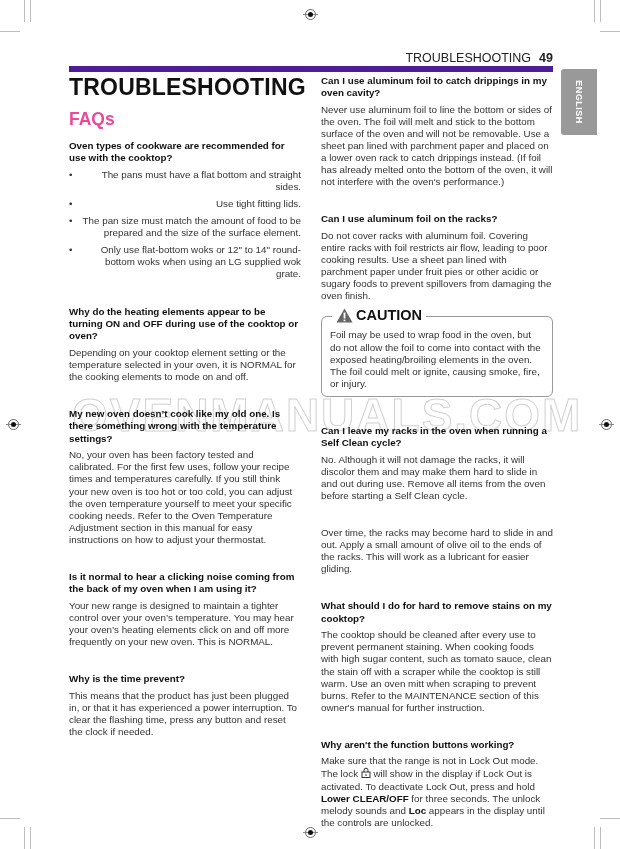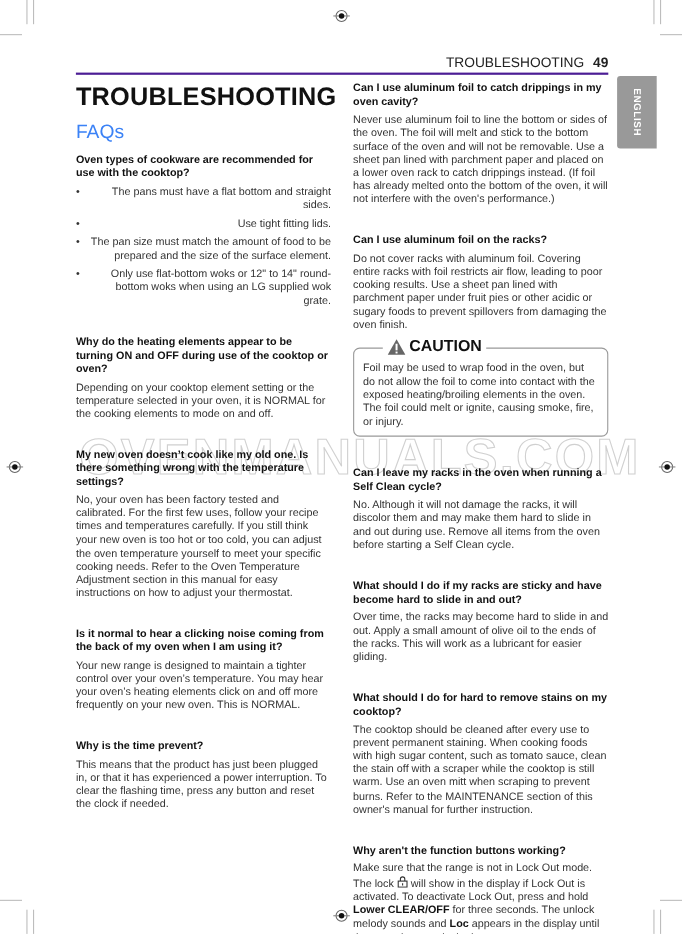--- a/index.html
+++ b/index.html
@@ -14,50 +14,50 @@
   }
   .reg::after {
     content: ""; position: absolute; left: 2px; top: 2px; width: 5px; height: 5px;
     border-radius: 50%; background: #111;
   }
   .reg::before {
     content: ""; position: absolute; left: -3px; top: 4px; width: 15px; height: 1px; background: #888;
   }
   .header {
     position: absolute; left: 69px; top: 48px; width: 484px; height: 18px;
-    border-bottom: 2px solid #4c1d95; text-align: right;
+    border-bottom: 6px solid #4c1d95; text-align: right;
   }
   .header .sec { font-size: 12.5px; color: #222; }
   .header .pg { font-size: 12.5px; font-weight: bold; color: #222; margin-left: 8px; }
   .tab-english {
     position: absolute; left: 561px; top: 69px; width: 36px; height: 66px;
     background: #999; border-radius: 3px 0 0 3px;
   }
   .tab-english span {
     position: absolute; left: 50%; top: 50%; transform: translate(-50%,-50%) rotate(90deg);
     color: #fff; font-weight: bold; font-size: 9px; letter-spacing: 0.5px;
   }
   .col { position: absolute; width: 232px; }
   .col-left { left: 69px; top: 74px; }
   .col-right { left: 321px; top: 75px; }
   h1 { font-size: 23px; font-weight: bold; margin: 0 0 8px 0; color: #111; letter-spacing: 0.2px; }
-  h2 { font-size: 17.5px; font-weight: normal; margin: 0 0 10px 0; color: #3b82f6; }
+  h2 { font-size: 17.5px; font-weight: bold; margin: 0 0 10px 0; color: #ec4899; }
   .q { font-size: 9.8px; font-weight: bold; color: #111; line-height: 12.4px; margin: 0 0 4px 0; }
   .a { font-size: 9.8px; color: #333; line-height: 12.1px; margin: 0; }
   .a b { color: #111; }
   .faq { margin-bottom: 25px; }
   ul.bullets { list-style: none; margin: 0; padding: 0; text-align: right; }
   ul.bullets li { font-size: 9.8px; color: #333; line-height: 12.1px; padding-left: 9px; position: relative; margin-bottom: 5px; }
   ul.bullets li::before { content: "•"; position: absolute; left: 0; top: 0; }
   .caution {
     position: relative; border: 1px solid #999; border-radius: 6px; padding: 12px 8px 6px 8px;
     margin: 8px 0 28px 0; width: 214px;
   }
   .caution-title {
-    position: absolute; top: -10px; left: 26px; background: #fff; padding: 0 4px;
+    position: absolute; top: -10px; left: 10px; background: #fff; padding: 0 4px;
     font-size: 14.5px; font-weight: bold; color: #111; display: flex; align-items: center;
   }
   .caution-title svg { margin-right: 3px; }
   .lock-glyph { display: inline-block; vertical-align: -1px; }
   .watermark {
     position: absolute; left: 72px; top: 388px; font-size: 46px; font-weight: bold;
     color: transparent; -webkit-text-stroke: 1px rgba(150,150,150,0.45); letter-spacing: 2px;
     pointer-events: none; white-space: nowrap;
   }
 </style>
@@ -150,21 +150,20 @@
     </div>
     <p class="a">Foil may be used to wrap food in the oven, but do not allow the foil to come into contact with the exposed heating/broiling elements in the oven. The foil could melt or ignite, causing smoke, fire, or injury.</p>
   </div>
 
   <div class="faq">
     <p class="q">Can I leave my racks in the oven when running a Self Clean cycle?</p>
     <p class="a">No. Although it will not damage the racks, it will discolor them and may make them hard to slide in and out during use. Remove all items from the oven before starting a Self Clean cycle.</p>
   </div>
 
   <div class="faq">
-    <p class="q">What should I do if my racks are sticky and have become hard to slide in and out?</p>
     <p class="a">Over time, the racks may become hard to slide in and out. Apply a small amount of olive oil to the ends of the racks. This will work as a lubricant for easier gliding.</p>
   </div>
 
   <div class="faq">
     <p class="q">What should I do for hard to remove stains on my cooktop?</p>
     <p class="a">The cooktop should be cleaned after every use to prevent permanent staining. When cooking foods with high sugar content, such as tomato sauce, clean the stain off with a scraper while the cooktop is still warm. Use an oven mitt when scraping to prevent burns. Refer to the MAINTENANCE section of this owner's manual for further instruction.</p>
   </div>
 
   <div class="faq">
     <p class="q">Why aren't the function buttons working?</p>

